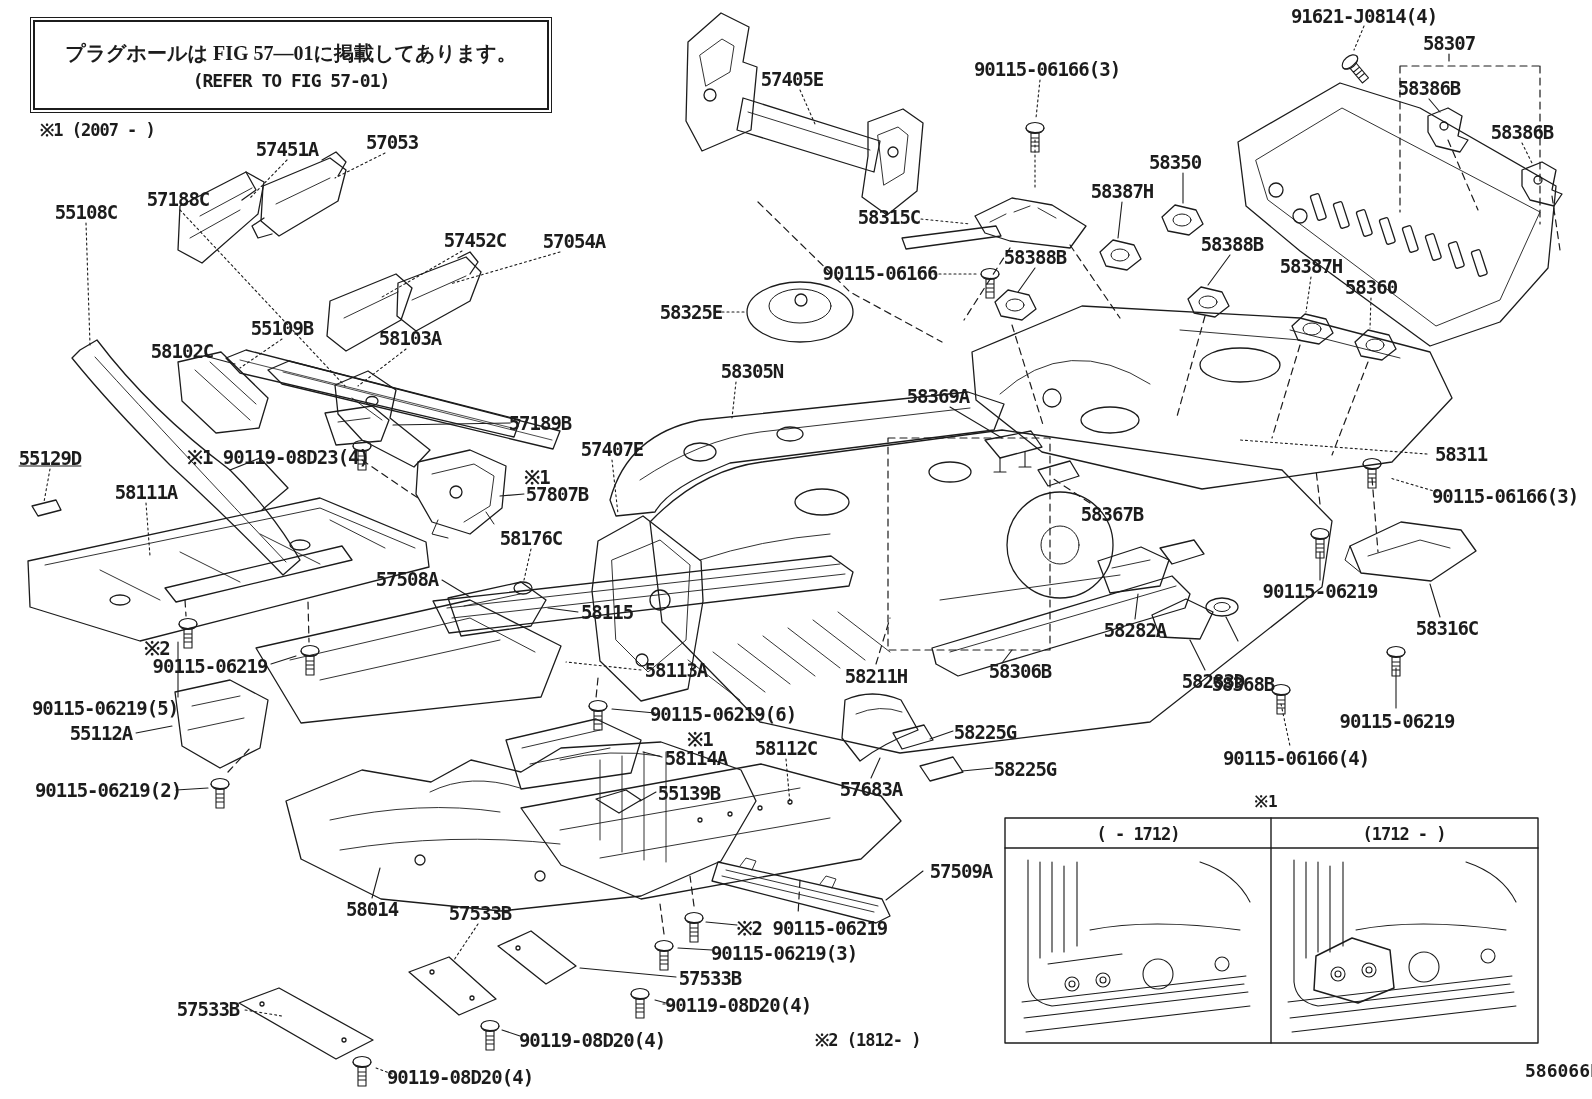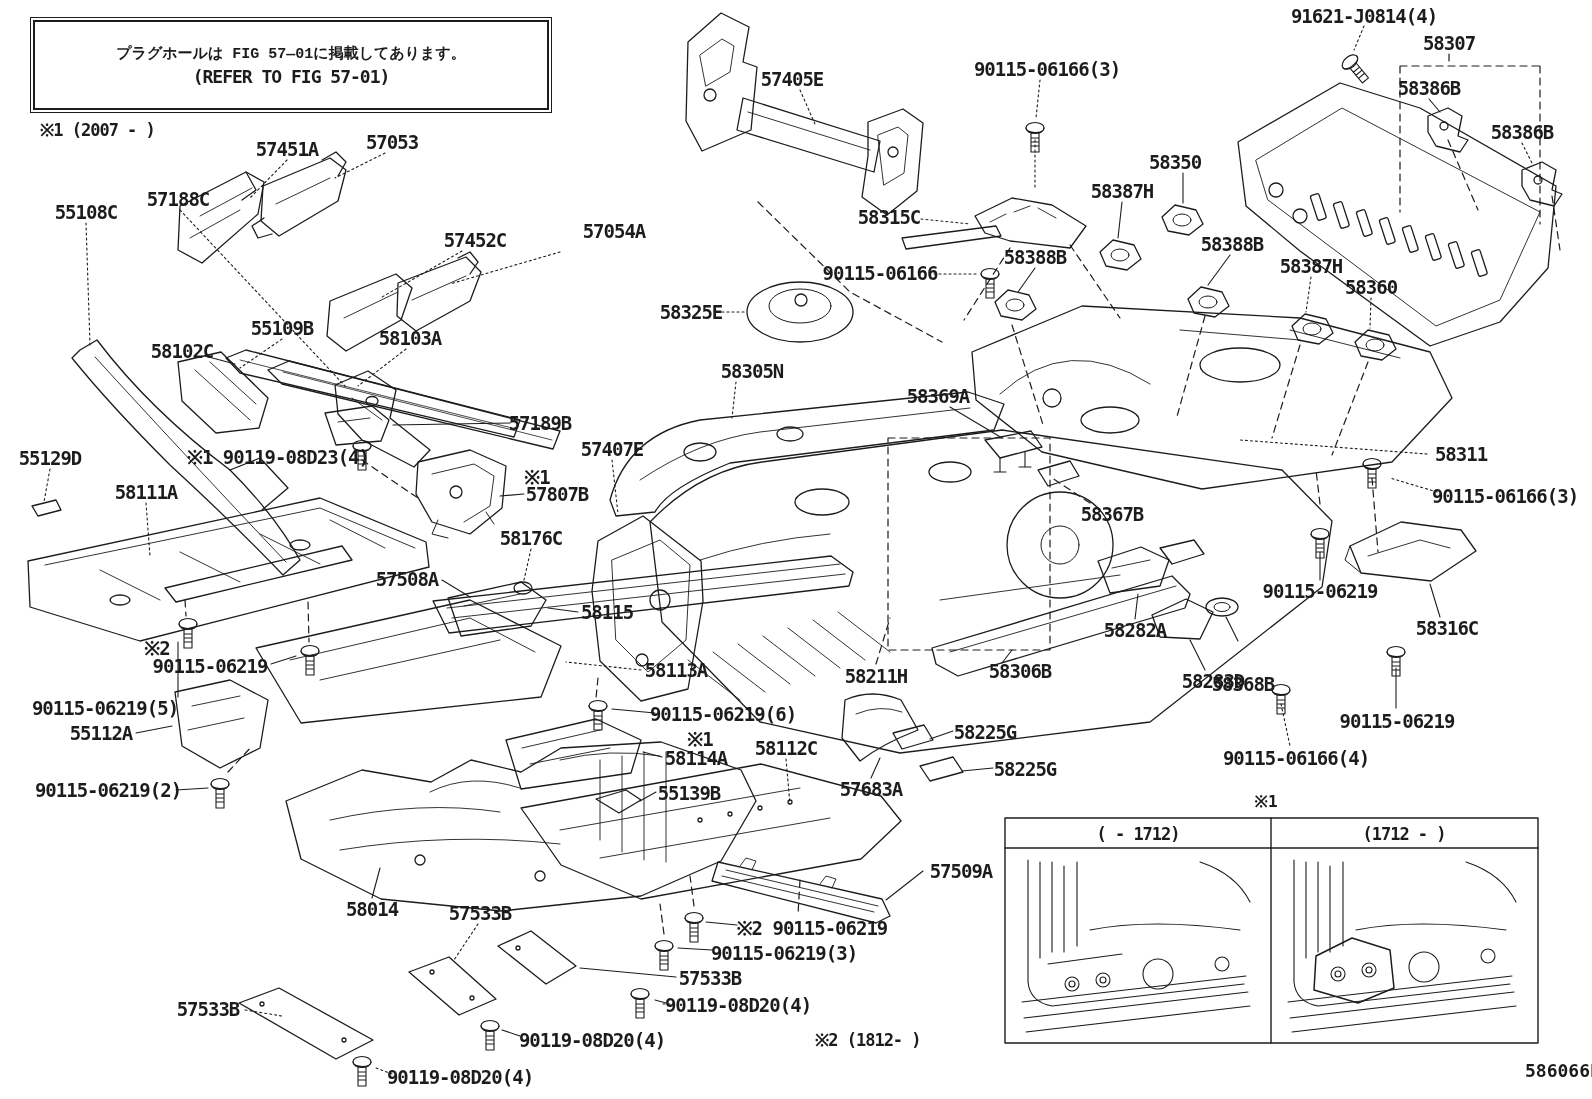--- a/index.html
+++ b/index.html
@@ -4,21 +4,21 @@
 <style>
   html,body{margin:0;padding:0;background:#e8e8e8;}
   .stage{position:relative;width:1592px;height:1099px;background:#ffffff;overflow:hidden;
          font-family:"DejaVu Sans Mono","Liberation Mono",monospace;color:#1c1c1c;}
   svg.art{position:absolute;left:0;top:0;}
   .plbl{position:absolute;transform:translate(-50%,-50%);font-weight:bold;font-size:19px;
         letter-spacing:-1px;white-space:nowrap;line-height:1;}
   .notebox{position:absolute;left:33px;top:20px;width:512px;height:86px;border:2px solid #1c1c1c;
            outline:1px solid #1c1c1c;outline-offset:2px;display:flex;flex-direction:column;
            justify-content:center;align-items:center;gap:3px;background:#fff;}
-  .notebox .jp{font-size:15px;font-weight:bold;font-family:Liberation Mono, monospace;}
+  .notebox .jp{font-size:20px;font-weight:bold;font-family:Liberation Serif, serif;}
   .notebox .en{font-size:16px;font-family:"Liberation Sans","DejaVu Sans",sans-serif;letter-spacing:.5px;}
   .notebox .ref{font-size:18px;font-weight:bold;letter-spacing:-1px;}
   .fn-top{position:absolute;left:40px;top:118px;font-size:17px;font-weight:bold;letter-spacing:-1px;}
   .fn-bottom{position:absolute;left:815px;top:1028px;font-size:17px;font-weight:bold;letter-spacing:-1px;}
   .diag-code{position:absolute;left:1485px;top:1060px;font-size:18px;font-weight:bold;letter-spacing:0;margin-left:40px;}
   .inset-marker{position:absolute;left:1266px;top:790px;transform:translateX(-50%);font-size:16px;font-weight:bold;}
   .inset-cap{position:absolute;top:824px;font-size:17px;font-weight:bold;letter-spacing:-1px;transform:translateX(-50%);}
   .cap-left{left:1138px;} .cap-right{left:1404px;}
 </style>
 </head>
@@ -463,21 +463,21 @@
   <div class="inset-cap cap-right">(1712 -    )</div>
 
   <div class="diag-code">586066E</div>
 
   <div id="labels">
       <div class="plbl" style="left: 287px; top: 149px;">57451A</div>
       <div class="plbl" style="left: 392px; top: 142px;">57053</div>
       <div class="plbl" style="left: 86px; top: 212px;">55108C</div>
       <div class="plbl" style="left: 178px; top: 199px;">57188C</div>
       <div class="plbl" style="left: 475px; top: 240px;">57452C</div>
-      <div class="plbl" style="left: 574px; top: 231px; margin-left: 40px;">57054A</div>
+      <div class="plbl" style="left: 574px; top: 241px;">57054A</div>
       <div class="plbl" style="left: 182px; top: 351px;">58102C</div>
       <div class="plbl" style="left: 282px; top: 328px;">55109B</div>
       <div class="plbl" style="left: 410px; top: 338px;">58103A</div>
       <div class="plbl" style="left: 540px; top: 423px;">57189B</div>
       <div class="plbl" style="left: 792px; top: 79px;">57405E</div>
       <div class="plbl" style="left: 1047px; top: 69px;">90115-06166(3)</div>
       <div class="plbl" style="left: 889px; top: 217px;">58315C</div>
       <div class="plbl" style="left: 880px; top: 273px;">90115-06166</div>
       <div class="plbl" style="left: 1035px; top: 257px;">58388B</div>
       <div class="plbl" style="left: 691px; top: 312px;">58325E</div>
@@ -487,21 +487,21 @@
       <div class="plbl" style="left: 1449px; top: 43px;">58307</div>
       <div class="plbl" style="left: 1429px; top: 88px;">58386B</div>
       <div class="plbl" style="left: 1522px; top: 132px;">58386B</div>
       <div class="plbl" style="left: 1175px; top: 162px;">58350</div>
       <div class="plbl" style="left: 1122px; top: 191px;">58387H</div>
       <div class="plbl" style="left: 1232px; top: 244px;">58388B</div>
       <div class="plbl" style="left: 1311px; top: 266px;">58387H</div>
       <div class="plbl" style="left: 1371px; top: 287px;">58360</div>
       <div class="plbl" style="left: 1461px; top: 454px;">58311</div>
       <div class="plbl" style="left: 1505px; top: 496px;">90115-06166(3)</div>
-      <div class="plbl" style="left: 50px; top: 458px;">55129D</div>
+      <div class="plbl" style="left: 50px; top: 458px; text-decoration: underline;">55129D</div>
       <div class="plbl" style="left: 146px; top: 492px;">58111A</div>
       <div class="plbl" style="left: 278px; top: 457px;">※1 90119-08D23(4)</div>
       <div class="plbl" style="left: 537px; top: 477px;">※1</div>
       <div class="plbl" style="left: 557px; top: 494px;">57807B</div>
       <div class="plbl" style="left: 531px; top: 538px;">58176C</div>
       <div class="plbl" style="left: 612px; top: 449px;">57407E</div>
       <div class="plbl" style="left: 407px; top: 579px;">57508A</div>
       <div class="plbl" style="left: 607px; top: 612px;">58115</div>
       <div class="plbl" style="left: 157px; top: 648px;">※2</div>
       <div class="plbl" style="left: 210px; top: 666px;">90115-06219</div>

